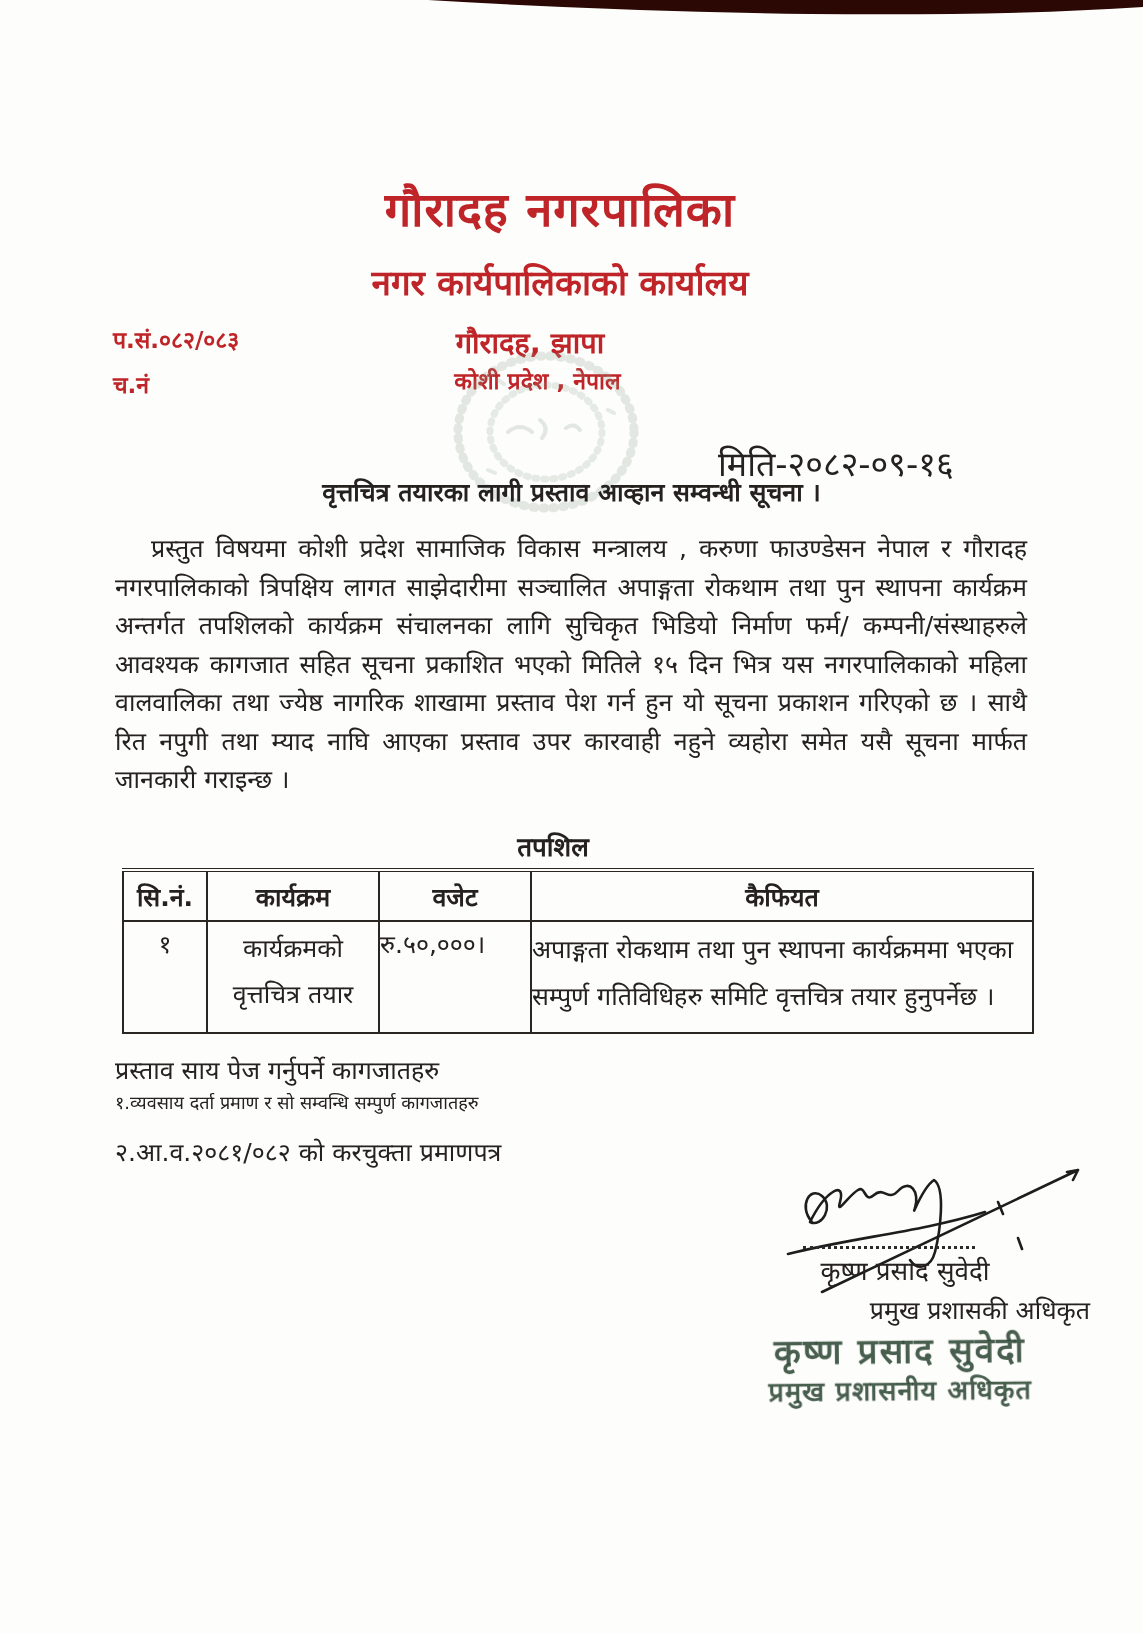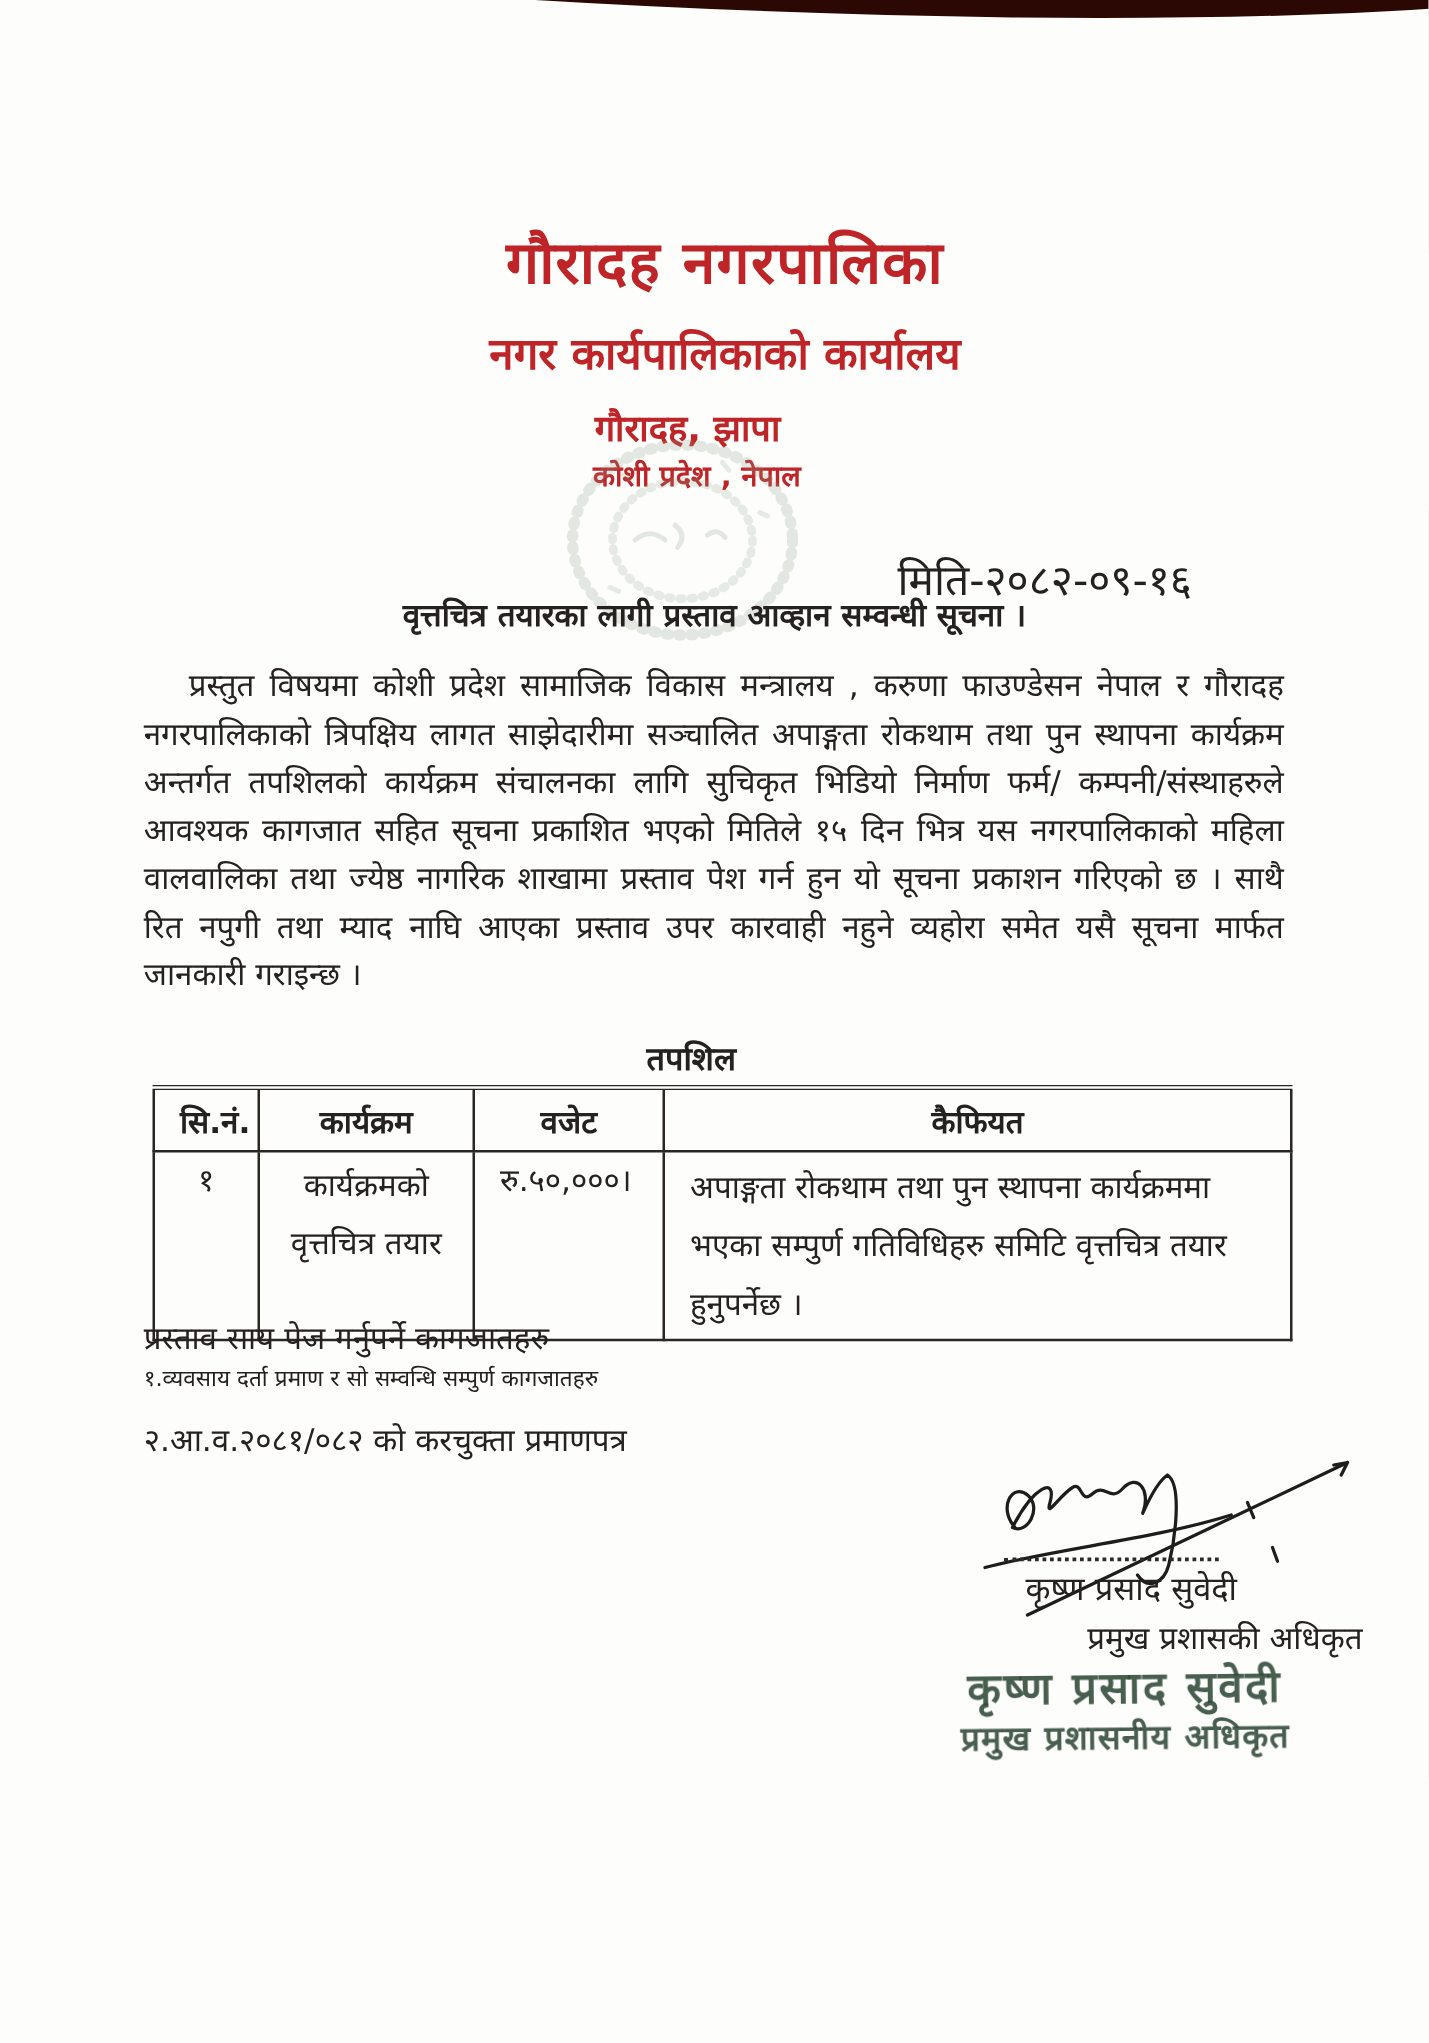--- a/index.html
+++ b/index.html
@@ -9,21 +9,21 @@
     margin:0 auto;
     background:#fdfdfb;
     overflow:hidden;
     font-family:"DejaVu Sans", sans-serif;
     color:#25211f;
   }
   .abs{position:absolute;}
   
   .top-band{left:0;top:0;width:1143px;height:22px;}
   
-  .red{color:#bf2428;margin-left:20px;}
+  .red{color:#bf2428;}
   .title-main{
     left:0;top:176px;width:1120px;
     text-align:center;font-size:47px;font-weight:bold;letter-spacing:1px;
   }
   .title-sub{
     left:0;top:258px;width:1120px;
     text-align:center;font-size:35px;font-weight:bold;
   }
   .refs{left:113px;top:318px;font-size:23px;font-weight:bold;line-height:45px;}
   .place-line{left:395px;top:322px;width:270px;text-align:center;font-size:29px;font-weight:bold;}
@@ -44,21 +44,21 @@
   }
   
   .tbl-caption{left:0;top:828px;width:1106px;text-align:center;font-size:26px;font-weight:bold;}
   table.detail{
     position:absolute;left:122px;top:868px;
     border-collapse:collapse;table-layout:fixed;width:910px;
     font-size:25px;color:#25211f;
   }
   table.detail th, table.detail td{
     border:2px solid #2a2723;
-    padding:4px 20px;
+    padding:4px 0;
     vertical-align:top;
   }
   table.detail th{font-weight:bold;text-align:center;height:40px;vertical-align:middle;border-top:4px double #2a2723;}
   td.c-sn{text-align:center;}
   td.c-prog{text-align:center;line-height:46px;}
   td.c-budget{text-align:left;padding-left:8px;}
   td.c-remarks{line-height:47px;padding-left:14px;}
   tr.data-row td{height:102px;}
   
   .attach-head{left:115px;top:1052px;font-size:25px;font-weight:500;}
@@ -83,20 +83,24 @@
 
 <div class="page">
 
   <svg class="abs top-band" viewBox="0 0 1143 22" preserveAspectRatio="none">
     <path d="M 428,0 Q 610,11 810,14 Q 1010,16 1143,7 L 1143,0 Z" fill="#2b0803"></path>
   </svg>
 
   <div class="abs red title-main">गौरादह नगरपालिका</div>
   <div class="abs red title-sub">नगर कार्यपालिकाको कार्यालय</div>
 
+  <div class="abs red refs">
+    <div>प.सं.०८२/०८३</div>
+    <div>च.नं</div>
+  </div>
 
   <div class="abs red province-line">कोशी प्रदेश , नेपाल</div>
   <div class="abs red place-line">गौरादह, झापा</div>
 
   <svg class="abs watermark" width="230" height="175" viewBox="0 0 230 175">
     <g stroke="#87a089" fill="none" stroke-linecap="round">
       <ellipse cx="118" cy="92" rx="88" ry="76" stroke-width="9" stroke-dasharray="2 8" opacity=".5"></ellipse>
       <ellipse cx="118" cy="92" rx="56" ry="47" stroke-width="7" stroke-dasharray="2 7" opacity=".45"></ellipse>
       <path d="M 80,92 q 12,-10 24,0 M 112,80 q 10,8 2,18 M 138,88 q 8,-6 14,2" stroke-width="4" opacity=".5"></path>
       <path d="M 70,40 l 6,4 M 150,30 l 5,6 M 180,70 l 6,3 M 60,130 l 7,3 M 150,150 l 6,-4" stroke-width="4" opacity=".45"></path>

